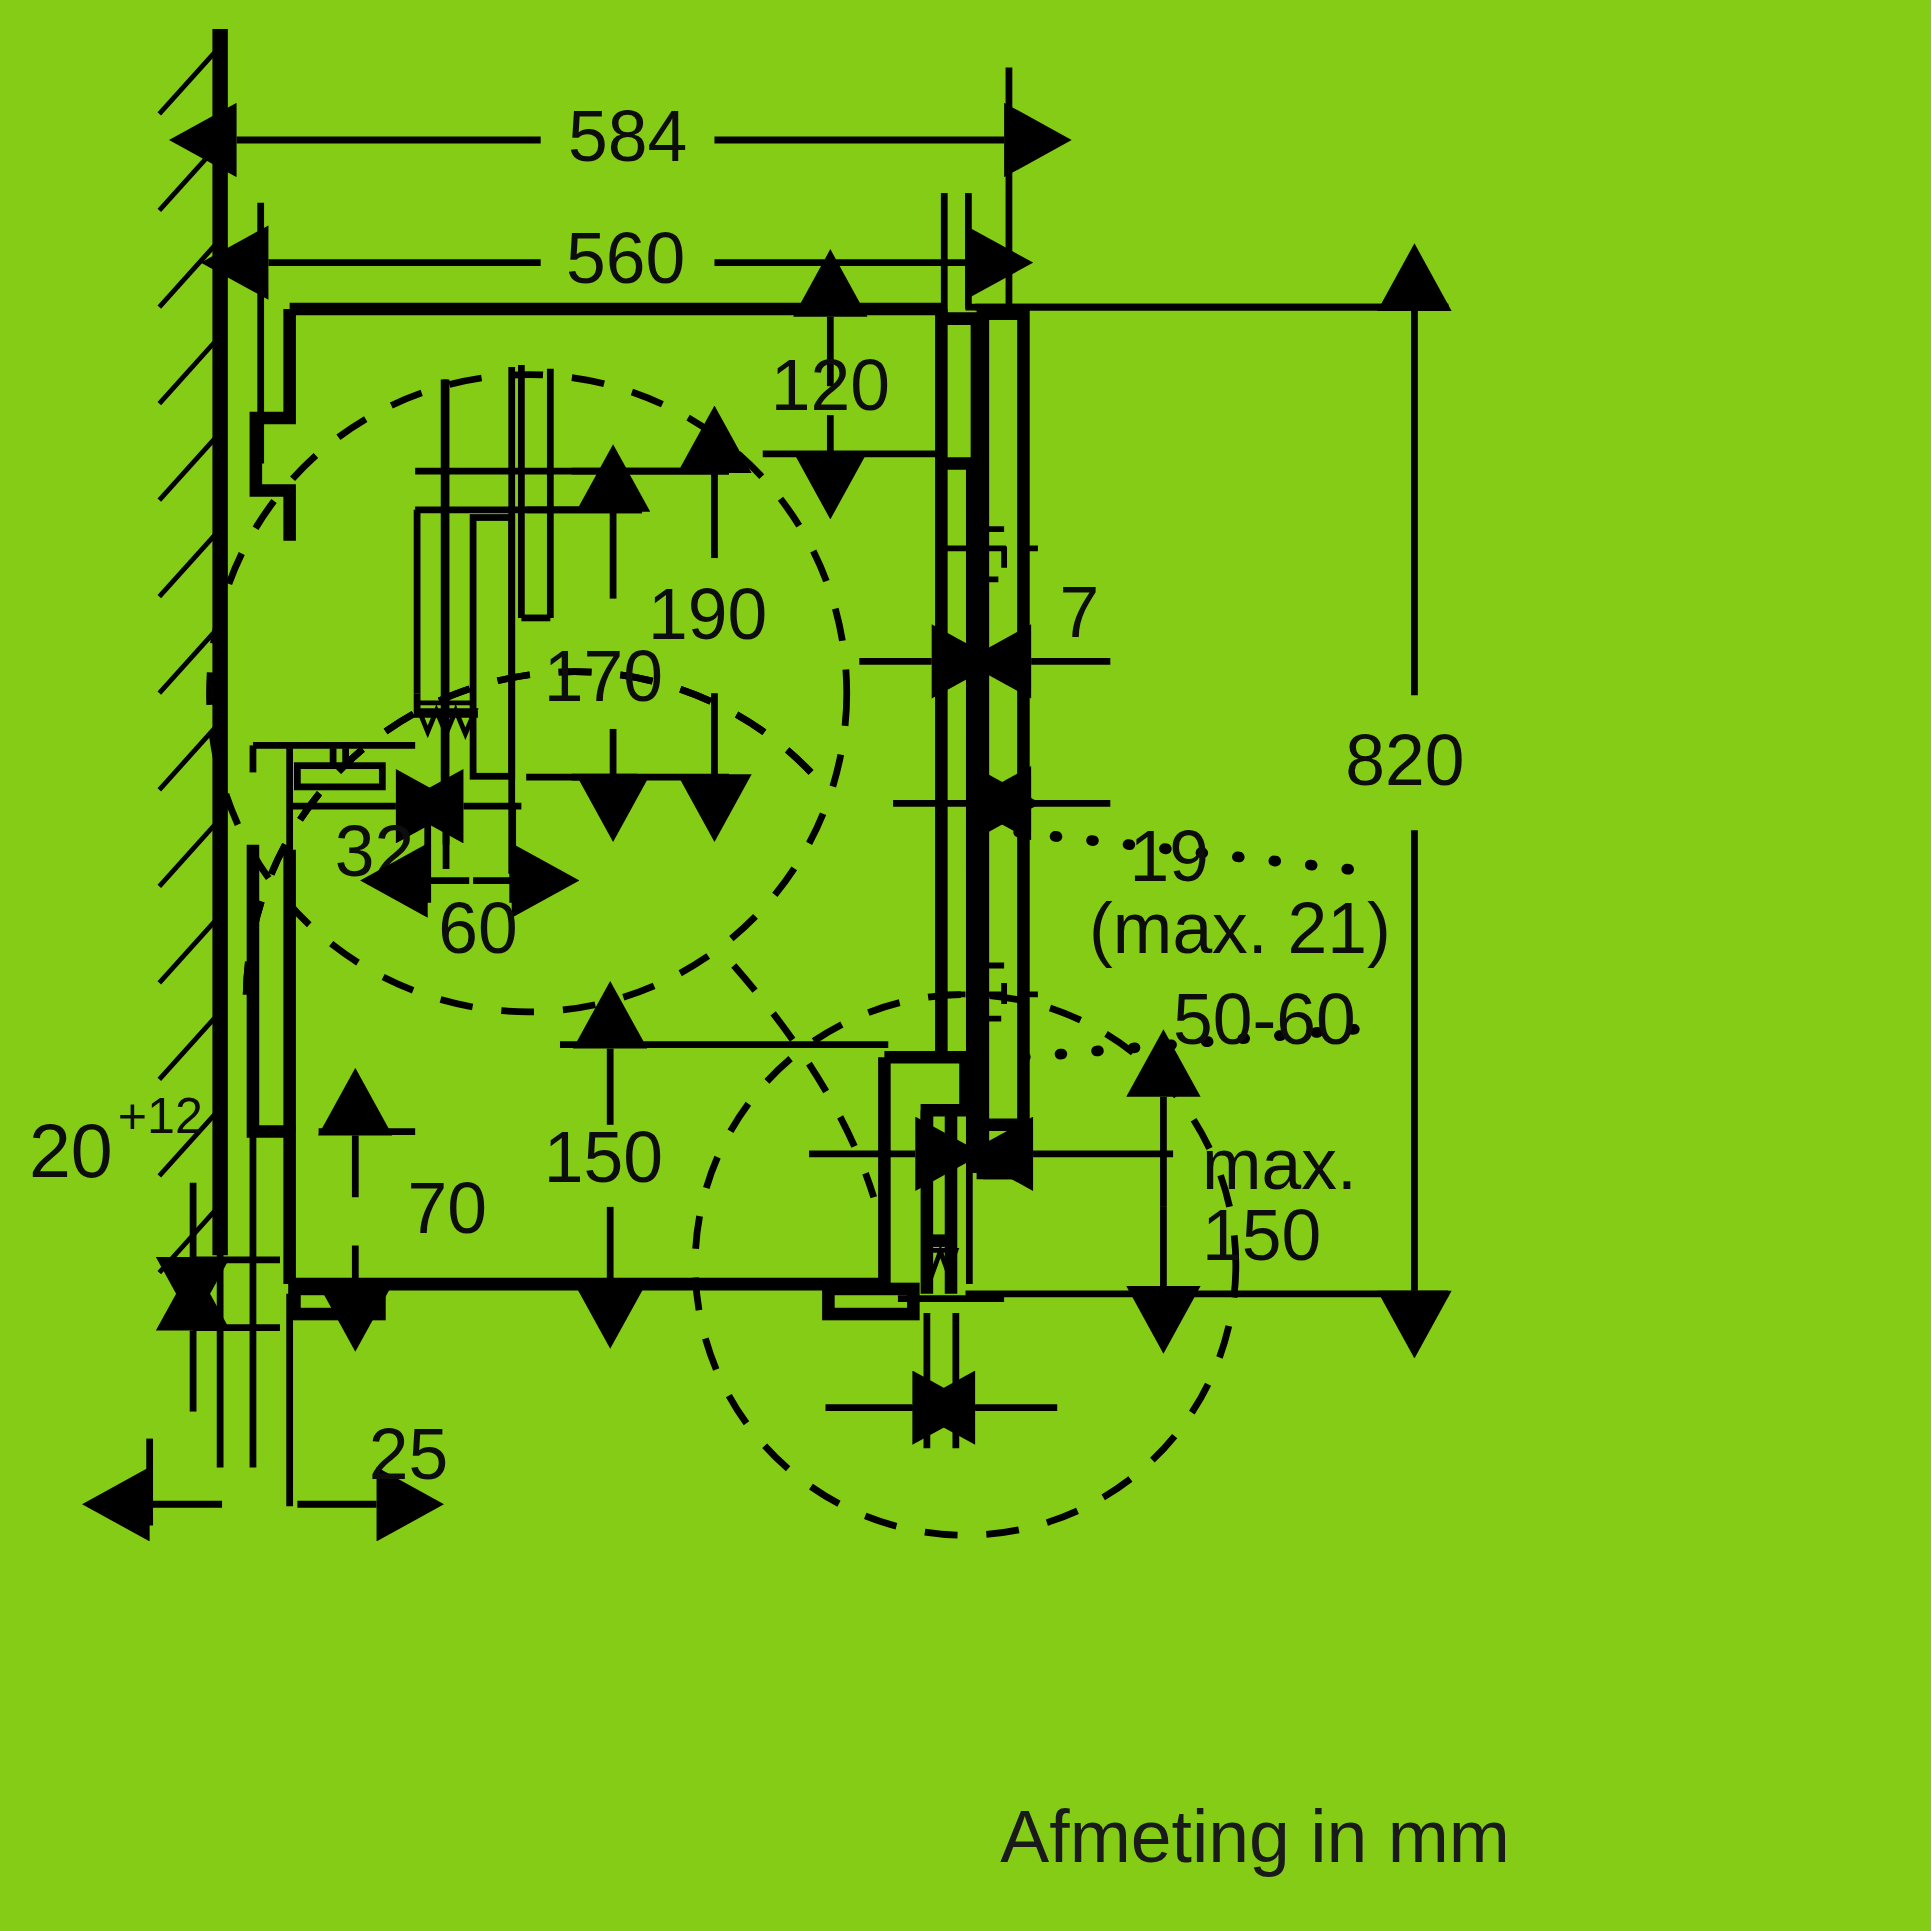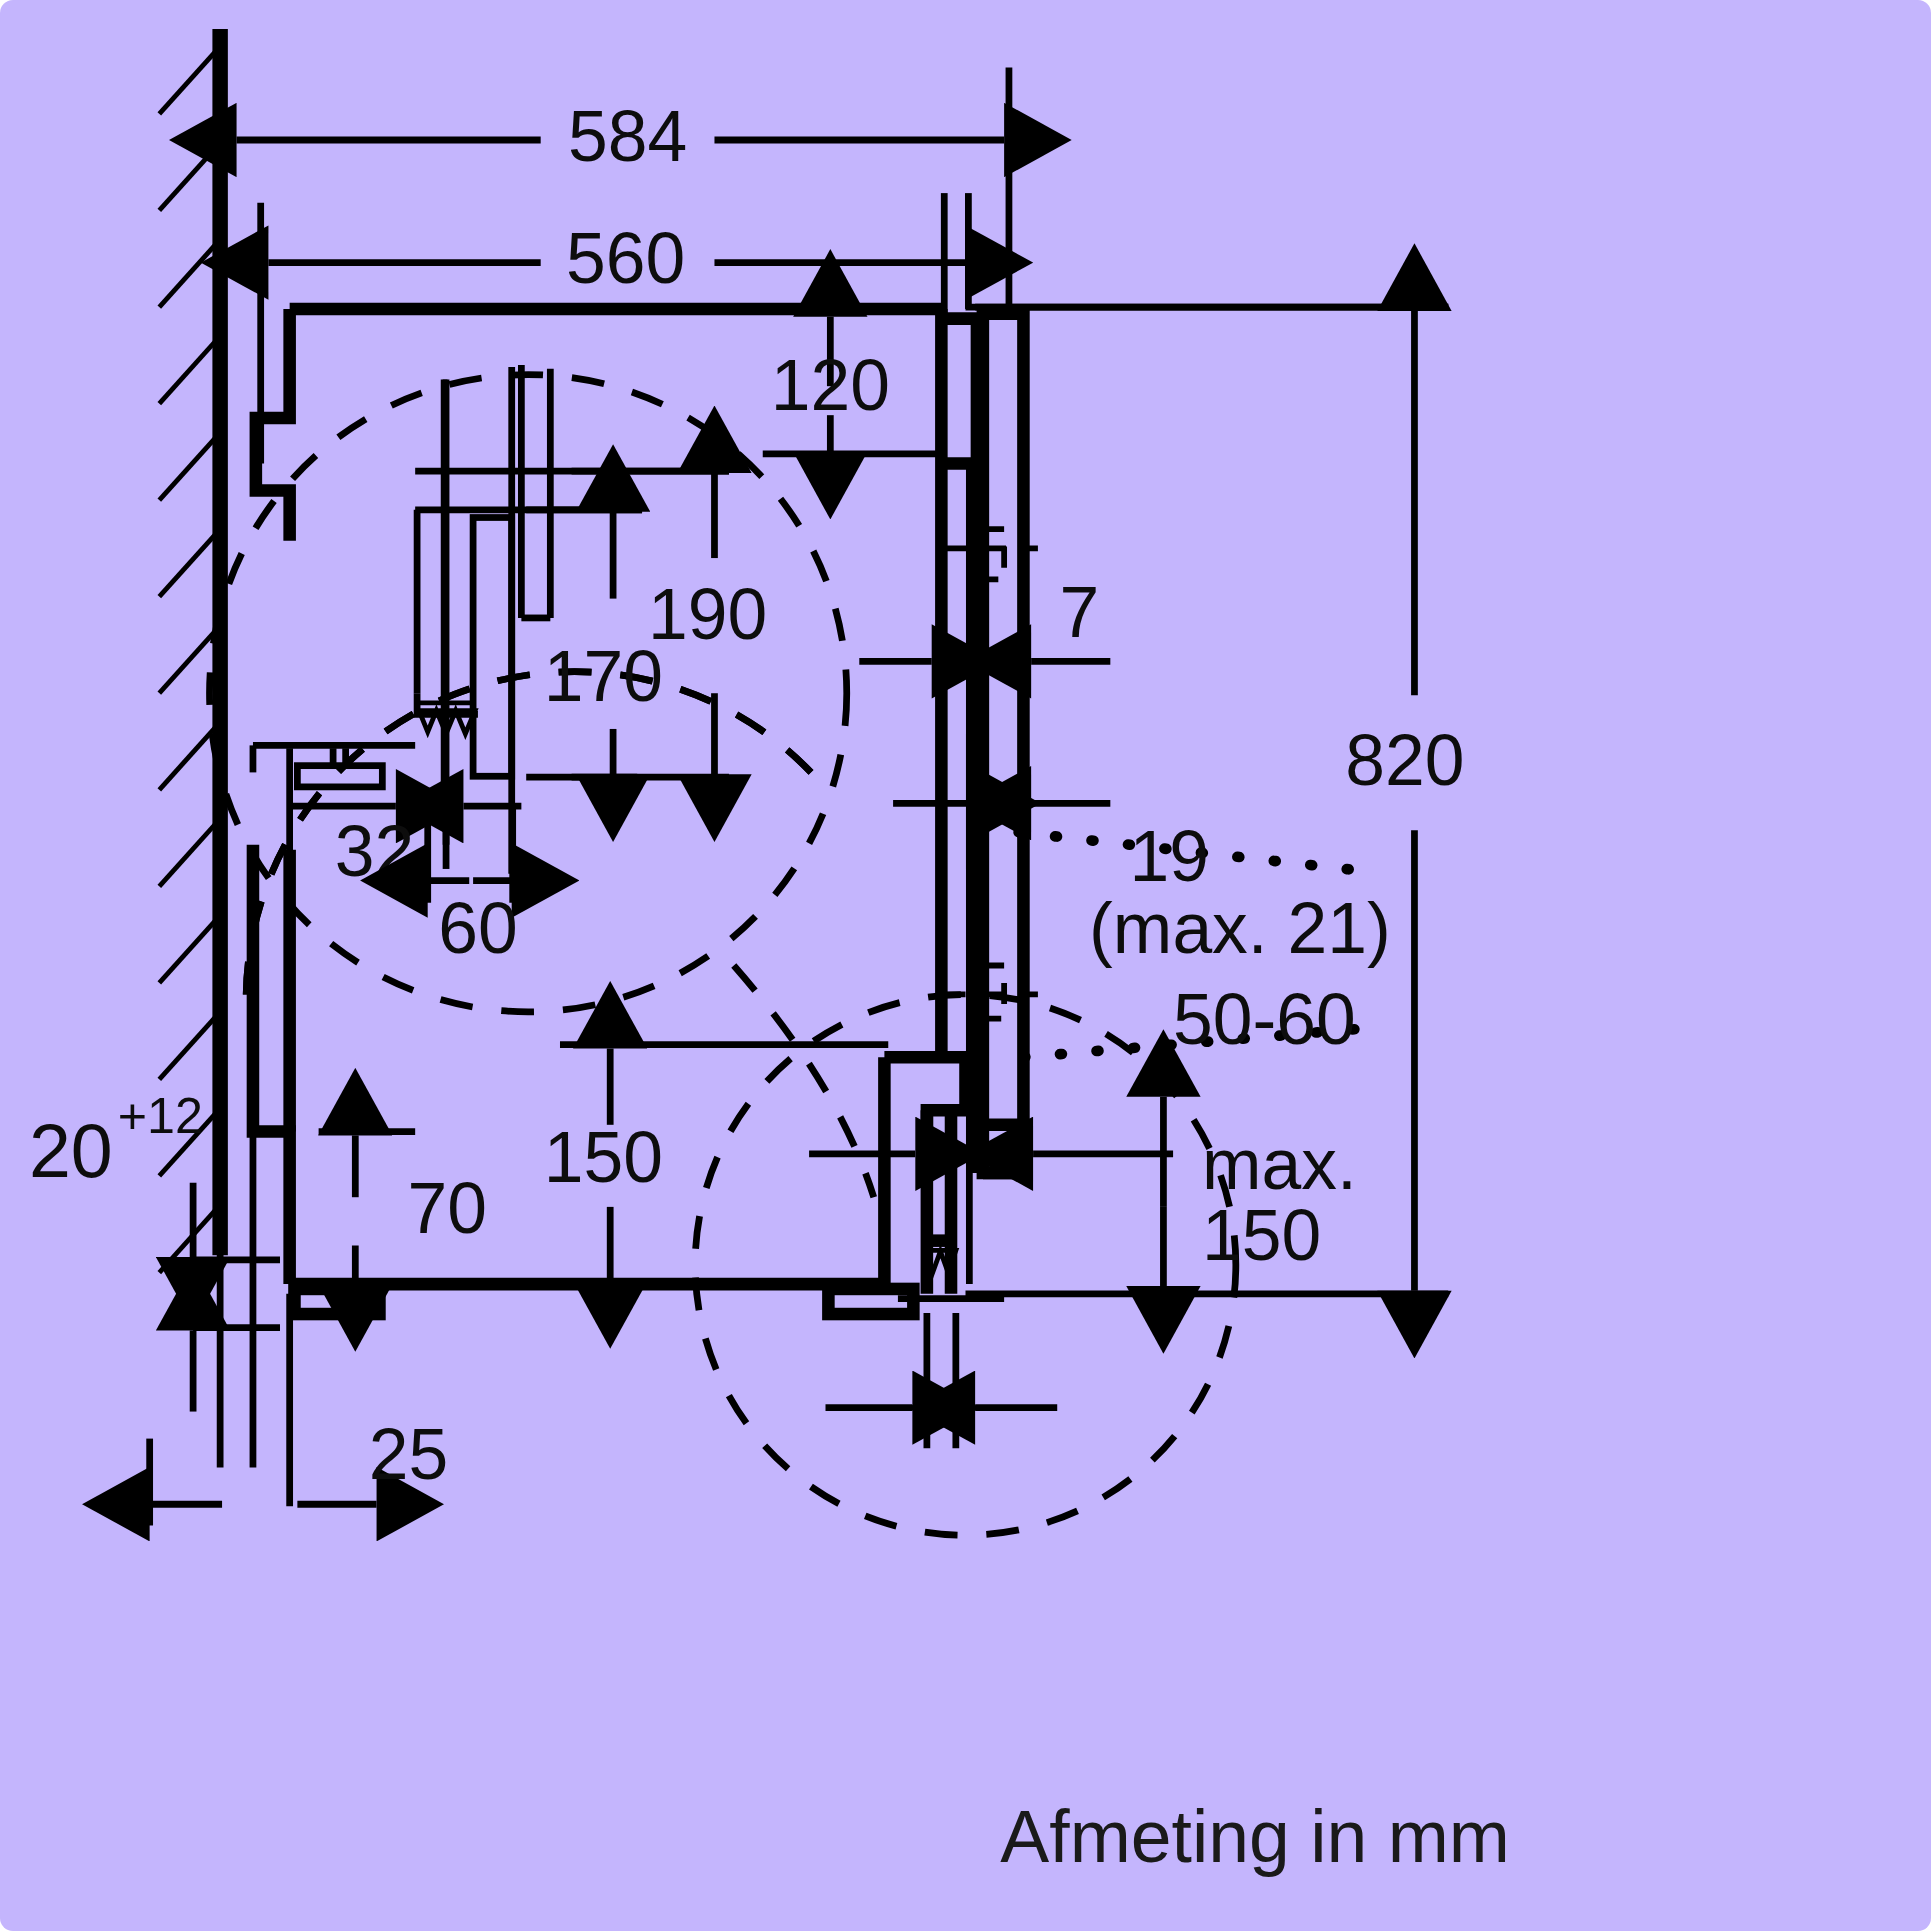--- a/index.html
+++ b/index.html
@@ -10,22 +10,21 @@
   body {
     width: 1931px;
     height: 1931px;
     font-family: "Liberation Sans", sans-serif;
     overflow: hidden;
   }
   #drawing-root {
     position: relative;
     width: 1931px;
     height: 1931px;
-    background: #c4b5fd;
-    border-radius: 13px;
+    background: #84cc16;
   }
   svg.sheet {
     display: block;
     width: 1931px;
     height: 1931px;
   }
   .dim-text {
     font-family: "Liberation Sans", sans-serif;
     font-size: 74px;
     fill: #0d0d0d;

